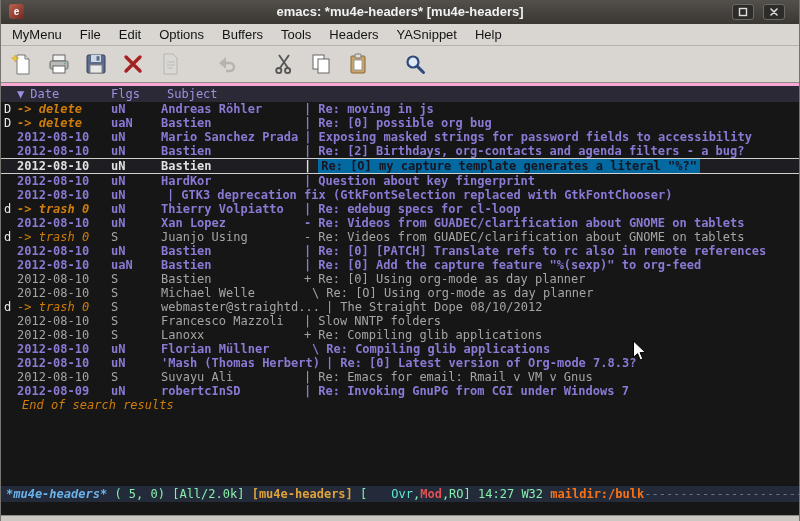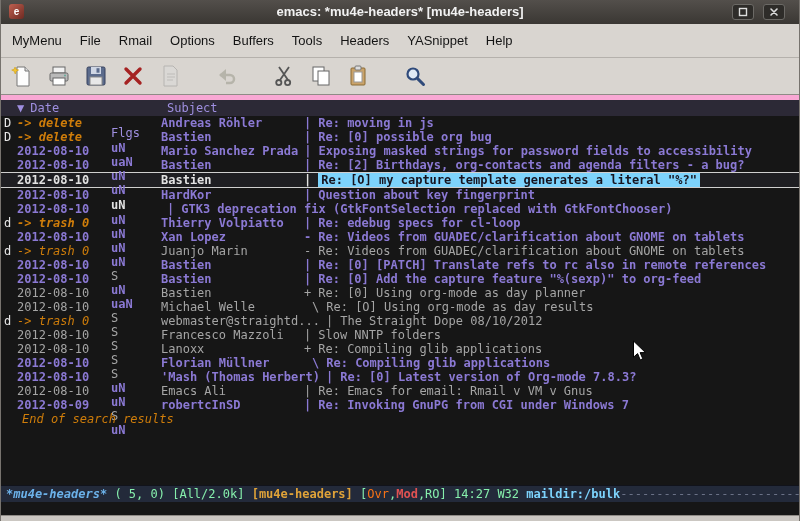--- a/index.html
+++ b/index.html
@@ -9,61 +9,61 @@
 
   
   .titlebar { height:24px; flex:none; background:linear-gradient(#534f4b,#3a3733); position:relative; display:flex; align-items:center; color:#fff; font-family:"Liberation Sans",sans-serif; }
   .win-icon { position:absolute; left:8px; top:4px; width:15px; height:15px; border-radius:3px; background:linear-gradient(135deg,#c06050,#6e2a22); color:#fff; font-size:10px; line-height:15px; text-align:center; font-weight:bold; }
   .win-title { position:absolute; inset:0; text-align:center; line-height:24px; font-size:13px; font-weight:bold; color:#f2f2f2; }
   .win-buttons { position:absolute; right:14px; top:4px; display:flex; gap:9px; }
   .win-btn { width:22px; height:16px; background:#2e2c29; border:1px solid #6b6965; border-radius:3px; display:flex; align-items:center; justify-content:center; }
   .win-btn svg { width:10px; height:10px; }
 
   
-  .menubar { height:34px; flex:none; background:#d9d5d0; display:flex; align-items:center; font-family:"Liberation Sans",sans-serif; font-size:13px; color:#141414; padding-left:2px; border-bottom:1px solid #b5b1ac; }
+  .menubar { height:22px; flex:none; background:#d9d5d0; display:flex; align-items:center; font-family:"Liberation Sans",sans-serif; font-size:13px; color:#141414; padding-left:2px; border-bottom:1px solid #b5b1ac; }
   .menu-item { padding:0 9px; line-height:22px; cursor:default; }
 
   
   .toolbar { height:37px; flex:none; background:#d9d5d0; display:flex; align-items:center; padding-left:6px; gap:7px; border-bottom:1px solid #8f8b86; }
   .tool { width:30px; height:30px; flex:none; display:flex; align-items:center; justify-content:center; border-radius:3px; }
   .tool svg { width:24px; height:24px; }
   .tool.disabled { opacity:.42; }
   .tool.gap { margin-left:20px; }
 
   
-  .buffer { flex:1; background:#161616; border-top:5px solid #f9a8d4; overflow:hidden; font-size:12px; }
+  .buffer { flex:1; background:#161616; border-top:3px solid #f9a8d4; overflow:hidden; font-size:12px; }
   .header-line { height:16px; line-height:16px; background:#2c2936; color:#9f8fe0; display:flex; white-space:pre; }
   .header-line .c-subj { padding-left:6px; }
   .sort-arrow { margin-right:6px; }
 
   .row { display:flex; height:14px; line-height:14px; white-space:pre; }
   .c-mark { width:16px; padding-left:3px; flex:none; color:#e8e8e8; font-weight:normal; font-style:normal; }
   .c-date { width:94px; flex:none; }
-  .c-flags { width:50px; flex:none;margin-top:25px; }
+  .c-flags { width:50px; flex:none; }
   .c-from { min-width:137px; flex:none; }
   .c-subj { padding-left:6px; display:flex; flex:none; }
   .c-subj.indent { padding-left:14px; }
   .sep { margin-right:7px; }
 
   .row.unread { color:#8b79d4; font-weight:bold; }
   .row.seen   { color:#a5a5a5; font-weight:normal; }
   .markface   { color:#cf7d0a !important; font-style:italic; }
   .row.current { color:#e2e2e2; border-top:1px solid #cfcfcf; border-bottom:1px solid #cfcfcf; height:16px; line-height:14px; background:#1e1e22; }
-  .stext.hl { background:#7dd3fc; color:#17141f; padding:0 3px; font-weight:bold; }
+  .stext.hl { background:#0369a1; color:#17141f; padding:0 3px; font-weight:bold; }
 
   .end-line { height:14px; line-height:14px; padding-left:21px; color:#cf7d0a; font-style:italic; }
 
   
   .modeline { height:17px; flex:none; background:#232a3a; border-top:1px solid #11131b; font-size:12px; line-height:16px; white-space:pre; overflow:hidden; padding-left:5px; }
   .ml-buffer { color:#6cb2ea; font-weight:bold;font-style:italic; }
   .ml-plain  { color:#86efac; }
   .ml-mode   { color:#e0a339; font-weight:bold; }
-  .ml-cyan   { color:#f97316; }
+  .ml-cyan   { color:#5eead4;margin-left:24px; }
   .ml-red    { color:#e05252; font-weight:bold;margin-top:6px; }
-  .ml-dir    { color:#7dd3fc; font-weight:bold; }
+  .ml-dir    { color:#f97316; font-weight:bold; }
   .ml-dash   { color:#6a7186; }
 
   .echo { height:13px; flex:none; background:#161616; }
   .bottom-border { height:6px; flex:none; background:#cbc7c2; border-top:1px solid #8f8b86; }
 
   .mouse-cursor { position:absolute; left:632px; top:340px; width:15px; height:23px; pointer-events:none; }
 </style>
 </head>
 <body>
 
@@ -82,21 +82,21 @@
         <svg viewBox="0 0 10 10">
             <path d="M2 2l6 6M8 2L2 8" stroke="#ddd" stroke-width="1.6" stroke-linecap="round"></path>
           </svg>
       </div>
     </div>
   </div>
 
   <div class="menubar" id="menubar">
       <span class="menu-item">MyMenu</span>
       <span class="menu-item">File</span>
-      <span class="menu-item">Rmail</span>
+      <span class="menu-item">Edit</span>
       <span class="menu-item">Options</span>
       <span class="menu-item">Buffers</span>
       <span class="menu-item">Tools</span>
       <span class="menu-item">Headers</span>
       <span class="menu-item">YASnippet</span>
       <span class="menu-item">Help</span>
     </div>
 
   <div class="toolbar" id="toolbar">
       <div class="tool">
@@ -177,31 +177,31 @@
     <div id="rows">
         <div class="row unread"><span class="c-mark">D</span><span class="c-date markface">-&gt; delete</span><span class="c-flags">uN</span><span class="c-from">Andreas Röhler</span><span class="c-subj"><span class="sep">|</span><span class="stext">Re: moving in js</span></span></div>
         <div class="row unread"><span class="c-mark">D</span><span class="c-date markface">-&gt; delete</span><span class="c-flags">uaN</span><span class="c-from">Bastien</span><span class="c-subj"><span class="sep">|</span><span class="stext">Re: [0] possible org bug</span></span></div>
         <div class="row unread"><span class="c-mark"></span><span class="c-date">2012-08-10</span><span class="c-flags">uN</span><span class="c-from">Mario Sanchez Prada</span><span class="c-subj"><span class="sep">|</span><span class="stext">Exposing masked strings for password fields to accessibility</span></span></div>
         <div class="row unread"><span class="c-mark"></span><span class="c-date">2012-08-10</span><span class="c-flags">uN</span><span class="c-from">Bastien</span><span class="c-subj"><span class="sep">|</span><span class="stext">Re: [2] Birthdays, org-contacts and agenda filters - a bug?</span></span></div>
         <div class="row unread current"><span class="c-mark"></span><span class="c-date">2012-08-10</span><span class="c-flags">uN</span><span class="c-from">Bastien</span><span class="c-subj"><span class="sep">|</span><span class="stext hl">Re: [O] my capture template generates a literal "%?"</span></span></div>
         <div class="row unread"><span class="c-mark"></span><span class="c-date">2012-08-10</span><span class="c-flags">uN</span><span class="c-from">HardKor</span><span class="c-subj"><span class="sep">|</span><span class="stext">Question about key fingerprint</span></span></div>
         <div class="row unread"><span class="c-mark"></span><span class="c-date">2012-08-10</span><span class="c-flags">uN</span><span class="c-subj"><span class="sep">|</span><span class="stext">GTK3 deprecation fix (GtkFontSelection replaced with GtkFontChooser)</span></span></div>
         <div class="row unread"><span class="c-mark">d</span><span class="c-date markface">-&gt; trash 0</span><span class="c-flags">uN</span><span class="c-from">Thierry Volpiatto</span><span class="c-subj"><span class="sep">|</span><span class="stext">Re: edebug specs for cl-loop</span></span></div>
         <div class="row unread"><span class="c-mark"></span><span class="c-date">2012-08-10</span><span class="c-flags">uN</span><span class="c-from">Xan Lopez</span><span class="c-subj"><span class="sep">-</span><span class="stext">Re: Videos from GUADEC/clarification about GNOME on tablets</span></span></div>
-        <div class="row seen"><span class="c-mark">d</span><span class="c-date markface">-&gt; trash 0</span><span class="c-flags">S</span><span class="c-from">Juanjo Marin</span><span class="c-subj"><span class="sep">-</span><span class="stext">Re: Videos from GUADEC/clarification about GNOME on tablets</span></span></div>
+        <div class="row seen"><span class="c-mark">d</span><span class="c-date markface">-&gt; trash 0</span><span class="c-flags">S</span><span class="c-from">Juanjo Using</span><span class="c-subj"><span class="sep">-</span><span class="stext">Re: Videos from GUADEC/clarification about GNOME on tablets</span></span></div>
         <div class="row unread"><span class="c-mark"></span><span class="c-date">2012-08-10</span><span class="c-flags">uN</span><span class="c-from">Bastien</span><span class="c-subj"><span class="sep">|</span><span class="stext">Re: [0] [PATCH] Translate refs to rc also in remote references</span></span></div>
         <div class="row unread"><span class="c-mark"></span><span class="c-date">2012-08-10</span><span class="c-flags">uaN</span><span class="c-from">Bastien</span><span class="c-subj"><span class="sep">|</span><span class="stext">Re: [0] Add the capture feature "%(sexp)" to org-feed</span></span></div>
         <div class="row seen"><span class="c-mark"></span><span class="c-date">2012-08-10</span><span class="c-flags">S</span><span class="c-from">Bastien</span><span class="c-subj"><span class="sep">+</span><span class="stext">Re: [0] Using org-mode as day planner</span></span></div>
-        <div class="row seen"><span class="c-mark"></span><span class="c-date">2012-08-10</span><span class="c-flags">S</span><span class="c-from">Michael Welle</span><span class="c-subj indent"><span class="sep">\</span><span class="stext">Re: [O] Using org-mode as day results</span></span></div>
+        <div class="row seen"><span class="c-mark"></span><span class="c-date">2012-08-10</span><span class="c-flags">S</span><span class="c-from">Michael Welle</span><span class="c-subj indent"><span class="sep">\</span><span class="stext">Re: [O] Using org-mode as day planner</span></span></div>
         <div class="row seen"><span class="c-mark">d</span><span class="c-date markface">-&gt; trash 0</span><span class="c-flags">S</span><span class="c-from">webmaster@straightd...</span><span class="c-subj"><span class="sep">|</span><span class="stext">The Straight Dope 08/10/2012</span></span></div>
         <div class="row seen"><span class="c-mark"></span><span class="c-date">2012-08-10</span><span class="c-flags">S</span><span class="c-from">Francesco Mazzoli</span><span class="c-subj"><span class="sep">|</span><span class="stext">Slow NNTP folders</span></span></div>
         <div class="row seen"><span class="c-mark"></span><span class="c-date">2012-08-10</span><span class="c-flags">S</span><span class="c-from">Lanoxx</span><span class="c-subj"><span class="sep">+</span><span class="stext">Re: Compiling glib applications</span></span></div>
         <div class="row unread"><span class="c-mark"></span><span class="c-date">2012-08-10</span><span class="c-flags">uN</span><span class="c-from">Florian Müllner</span><span class="c-subj indent"><span class="sep">\</span><span class="stext">Re: Compiling glib applications</span></span></div>
         <div class="row unread"><span class="c-mark"></span><span class="c-date">2012-08-10</span><span class="c-flags">uN</span><span class="c-from">'Mash (Thomas Herbert)</span><span class="c-subj"><span class="sep">|</span><span class="stext">Re: [0] Latest version of Org-mode 7.8.3?</span></span></div>
-        <div class="row seen"><span class="c-mark"></span><span class="c-date">2012-08-10</span><span class="c-flags">S</span><span class="c-from">Emacs Ali</span><span class="c-subj"><span class="sep">|</span><span class="stext">Re: Emacs for email: Rmail v VM v Gnus</span></span></div>
+        <div class="row seen"><span class="c-mark"></span><span class="c-date">2012-08-10</span><span class="c-flags">S</span><span class="c-from">Suvayu Ali</span><span class="c-subj"><span class="sep">|</span><span class="stext">Re: Emacs for email: Rmail v VM v Gnus</span></span></div>
         <div class="row unread"><span class="c-mark"></span><span class="c-date">2012-08-09</span><span class="c-flags">uN</span><span class="c-from">robertcInSD</span><span class="c-subj"><span class="sep">|</span><span class="stext">Re: Invoking GnuPG from CGI under Windows 7</span></span></div>
       </div>
     <div class="end-line">End of search results</div>
   </div>
 
   <div class="modeline" id="modeline"><span class="ml-buffer">*mu4e-headers*</span><span class="ml-plain"> ( 5, 0) [All/2.0k] </span><span class="ml-mode">[mu4e-headers]</span><span class="ml-plain"> [</span><span class="ml-cyan">Ovr</span><span class="ml-plain">,</span><span class="ml-red">Mod</span><span class="ml-plain">,</span><span class="ml-plain">RO</span><span class="ml-plain">] </span><span class="ml-plain">14:27 </span><span class="ml-plain">W32 </span><span class="ml-dir">maildir:/bulk</span><span class="ml-dash">--------------------------------------------------</span></div>
   <div class="echo"></div>
   <div class="bottom-border"></div>
 </div>
 

